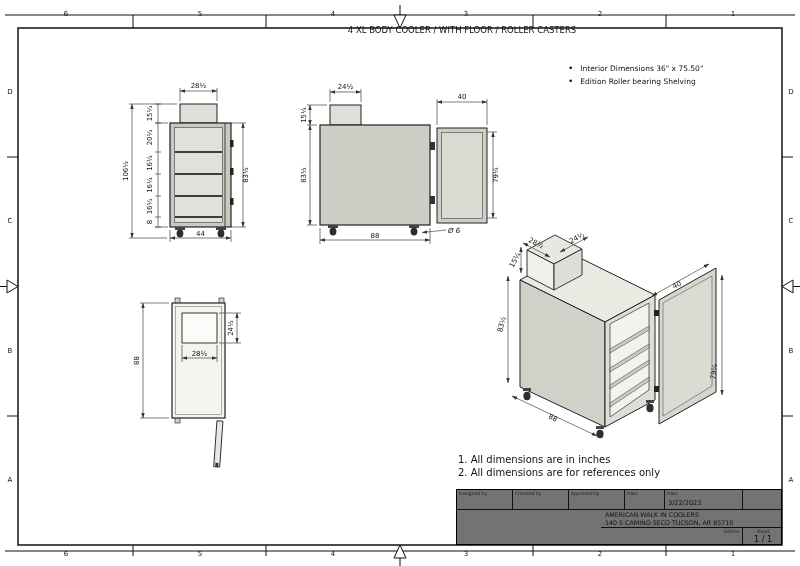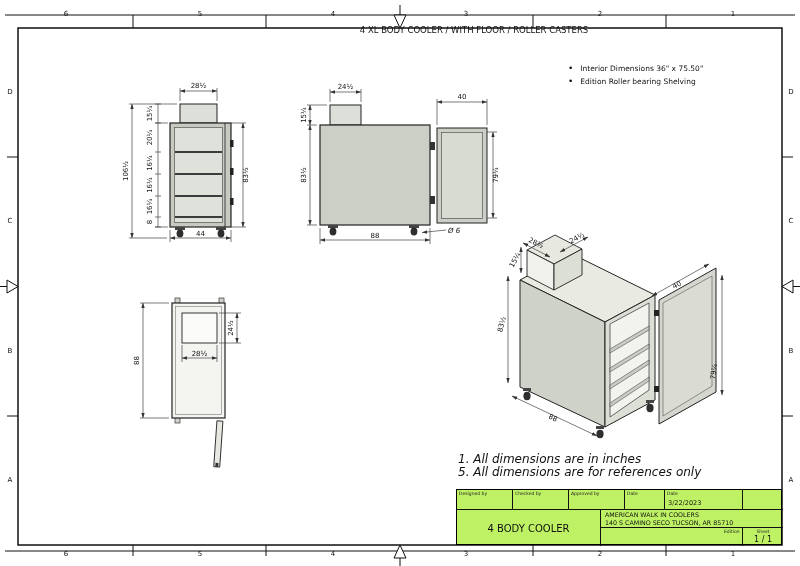--- a/index.html
+++ b/index.html
@@ -3,28 +3,28 @@
 <meta charset="utf-8">
 <style>
   html,body{margin:0;padding:0;background:#fff;}
   .page{position:relative;width:800px;height:566px;background:#ffffff;
         font-family:"DejaVu Sans",sans-serif;color:#111;overflow:hidden;}
   .abs{position:absolute;}
   .title{font-size:8.5px;text-align:center;white-space:nowrap;}
   .bullets{font-size:7.5px;}
   .bullets .row{display:flex;gap:7px;line-height:13px;}
   .bullets .row::before{content:"•";font-size:9px;line-height:13px;}
-  .notes{font-size:12px;line-height:13px;white-space:nowrap;font-style:italic;}
+  .notes{font-size:10px;line-height:13px;white-space:nowrap;}
   .rlabel{font-size:7px;line-height:10px;text-align:center;width:14px;}
   svg text{font-family:"DejaVu Sans",sans-serif;font-size:7px;fill:#111;}
   svg text.dim{font-size:7px;}
   svg text.ital{font-style:italic;}
   
   .tblock{position:absolute;left:456px;top:489px;width:326px;height:56px;
-          border:1px solid #000;box-sizing:border-box;background:#bef264;}
+          border:1px solid #000;box-sizing:border-box;background:#737373;}
   .tb{position:absolute;box-sizing:border-box;border-color:#000;}
   .tb-lbl{display:block;font-size:4.5px;line-height:6px;padding:1px 0 0 2px;color:#222;white-space:nowrap;}
   .tb-val{display:block;font-size:6.5px;line-height:8px;padding:2px 0 0 3px;white-space:nowrap;}
   .product{display:flex;align-items:center;justify-content:center;font-size:10px;white-space:nowrap;}
   .company{font-size:6.3px;line-height:8px;padding:1px 0 0 4px;white-space:nowrap;}
   .code{font-size:9px;line-height:16px;padding-left:4px;white-space:nowrap;}
   .sheetval{display:block;font-size:8px;text-align:center;line-height:10px;}
 </style>
 </head>
 <body>
@@ -45,34 +45,34 @@
   <div class="abs rlabel" style="left:726px;top:549px">1</div>
   <div class="abs rlabel" style="left:3px;top:87px">D</div>
   <div class="abs rlabel" style="left:3px;top:216px">C</div>
   <div class="abs rlabel" style="left:3px;top:346px">B</div>
   <div class="abs rlabel" style="left:3px;top:475px">A</div>
   <div class="abs rlabel" style="left:784px;top:87px">D</div>
   <div class="abs rlabel" style="left:784px;top:216px">C</div>
   <div class="abs rlabel" style="left:784px;top:346px">B</div>
   <div class="abs rlabel" style="left:784px;top:475px">A</div>
 
-  <div class="abs title" style="left:312px;top:25px;width:324px">4 XL BODY COOLER / WITH FLOOR / ROLLER CASTERS</div>
+  <div class="abs title" style="left:300px;top:25px;width:324px">4 XL BODY COOLER / WITH FLOOR / ROLLER CASTERS</div>
 
   <div class="abs bullets" style="left:568px;top:62px">
     <div class="row">
         <span>Interior Dimensions 36" x 75.50"</span>
       </div>
     <div class="row">
         <span>Edition Roller bearing Shelving</span>
       </div>
   </div>
 
   <div class="abs notes" style="left:458px;top:453px">
     <div>1. All dimensions are in inches</div>
-    <div>5. All dimensions are for references only</div>
+    <div>2. All dimensions are for references only</div>
   </div>
 
   <svg class="abs" style="left:0;top:0" width="800" height="566" viewBox="0 0 800 566">
     <defs>
       <marker id="arr" viewBox="0 0 10 10" refX="9.5" refY="5" markerWidth="8" markerHeight="8" orient="auto-start-reverse">
         <path d="M0,1.8 L10,5 L0,8.2 z" fill="#333"></path>
       </marker>
     </defs>
 
     <g stroke="#111" fill="none">
@@ -290,23 +290,20 @@
     </div>
     <div class="tb" style="left:168px;top:0;width:40px;height:20px;border-right:1px solid;border-bottom:1px solid">
       <span class="tb-lbl">Date</span>
     </div>
     <div class="tb" style="left:208px;top:0;width:78px;height:20px;border-right:1px solid;border-bottom:1px solid">
       <span class="tb-lbl">Date</span>
       <span class="tb-val">3/22/2023</span>
     </div>
     <div class="tb" style="left:286px;top:0;width:40px;height:20px;border-bottom:1px solid"></div>
 
-    <div class="tb product" style="left:0;top:20px;width:144px;height:36px;border-right:1px solid">
-      <span>4 BODY COOLER</span>
-    </div>
     <div class="tb company" style="left:144px;top:20px;width:182px;height:18px;border-bottom:1px solid">
       <div>AMERICAN WALK IN COOLERS</div>
       <div>140 S CAMINO SECO TUCSON, AR 85710</div>
     </div>
     <div class="tb" style="left:266px;top:38px;width:20px;height:18px;border-right:1px solid">
       <span class="tb-lbl" style="padding-left:1px">Edition</span>
     </div>
     <div class="tb" style="left:286px;top:38px;width:40px;height:18px">
       <span class="tb-lbl" style="text-align:center;padding-left:0">Sheet</span>
       <span class="sheetval">1 / 1</span>

